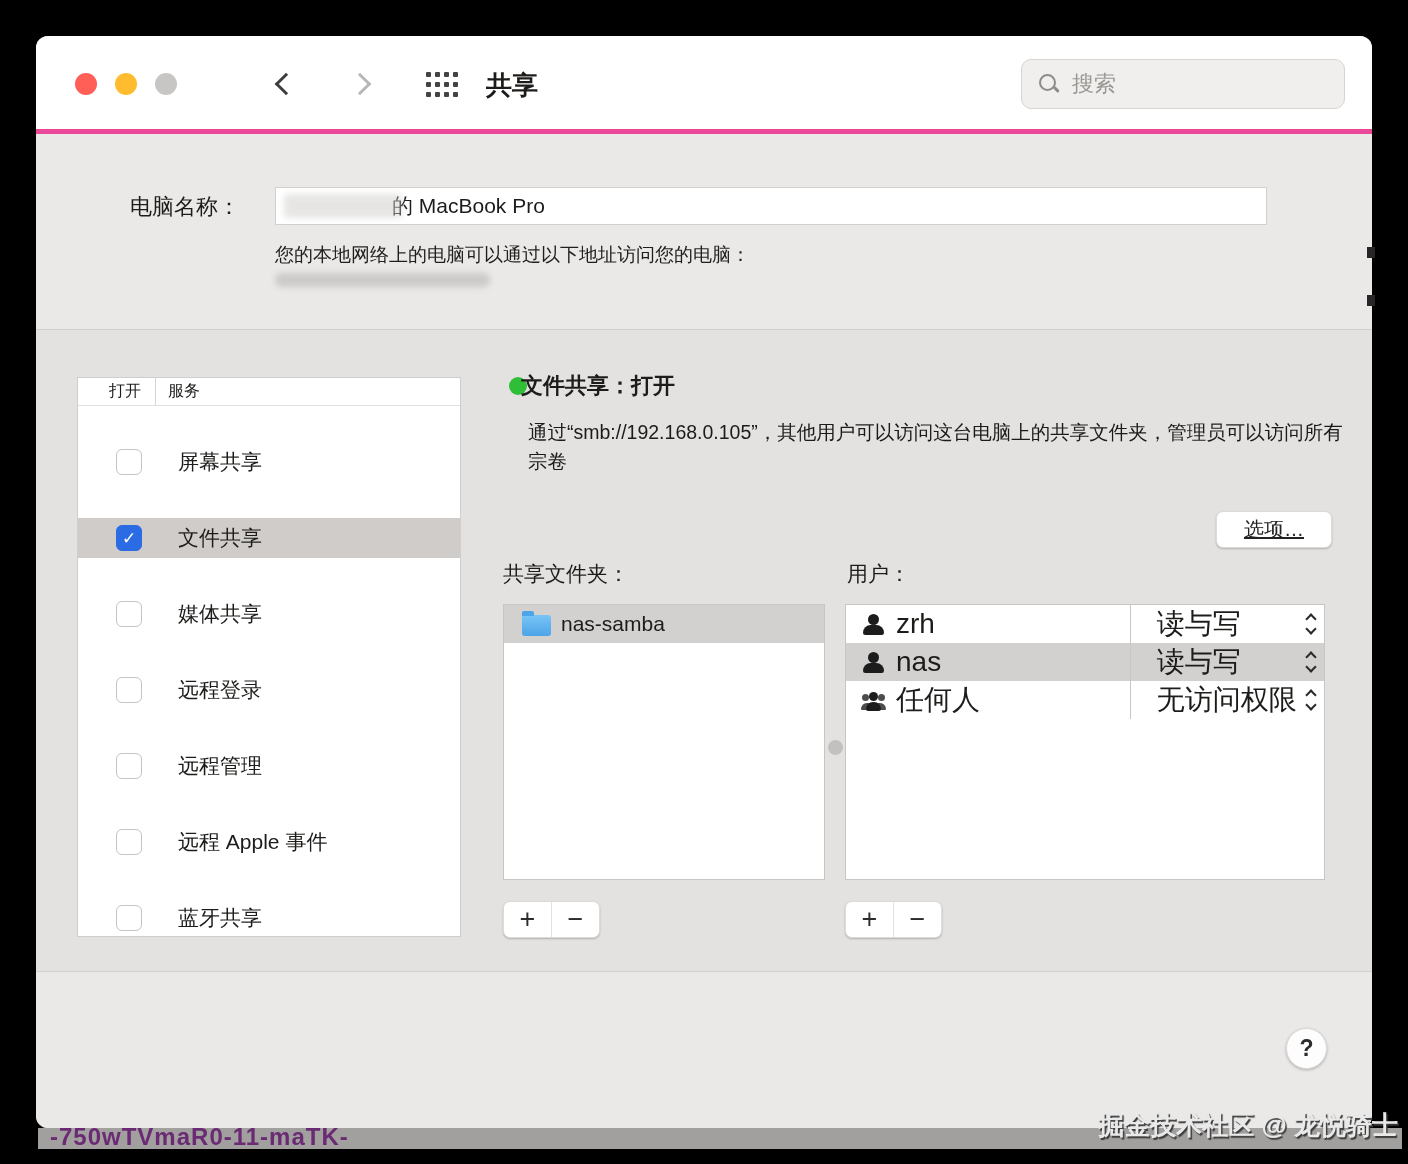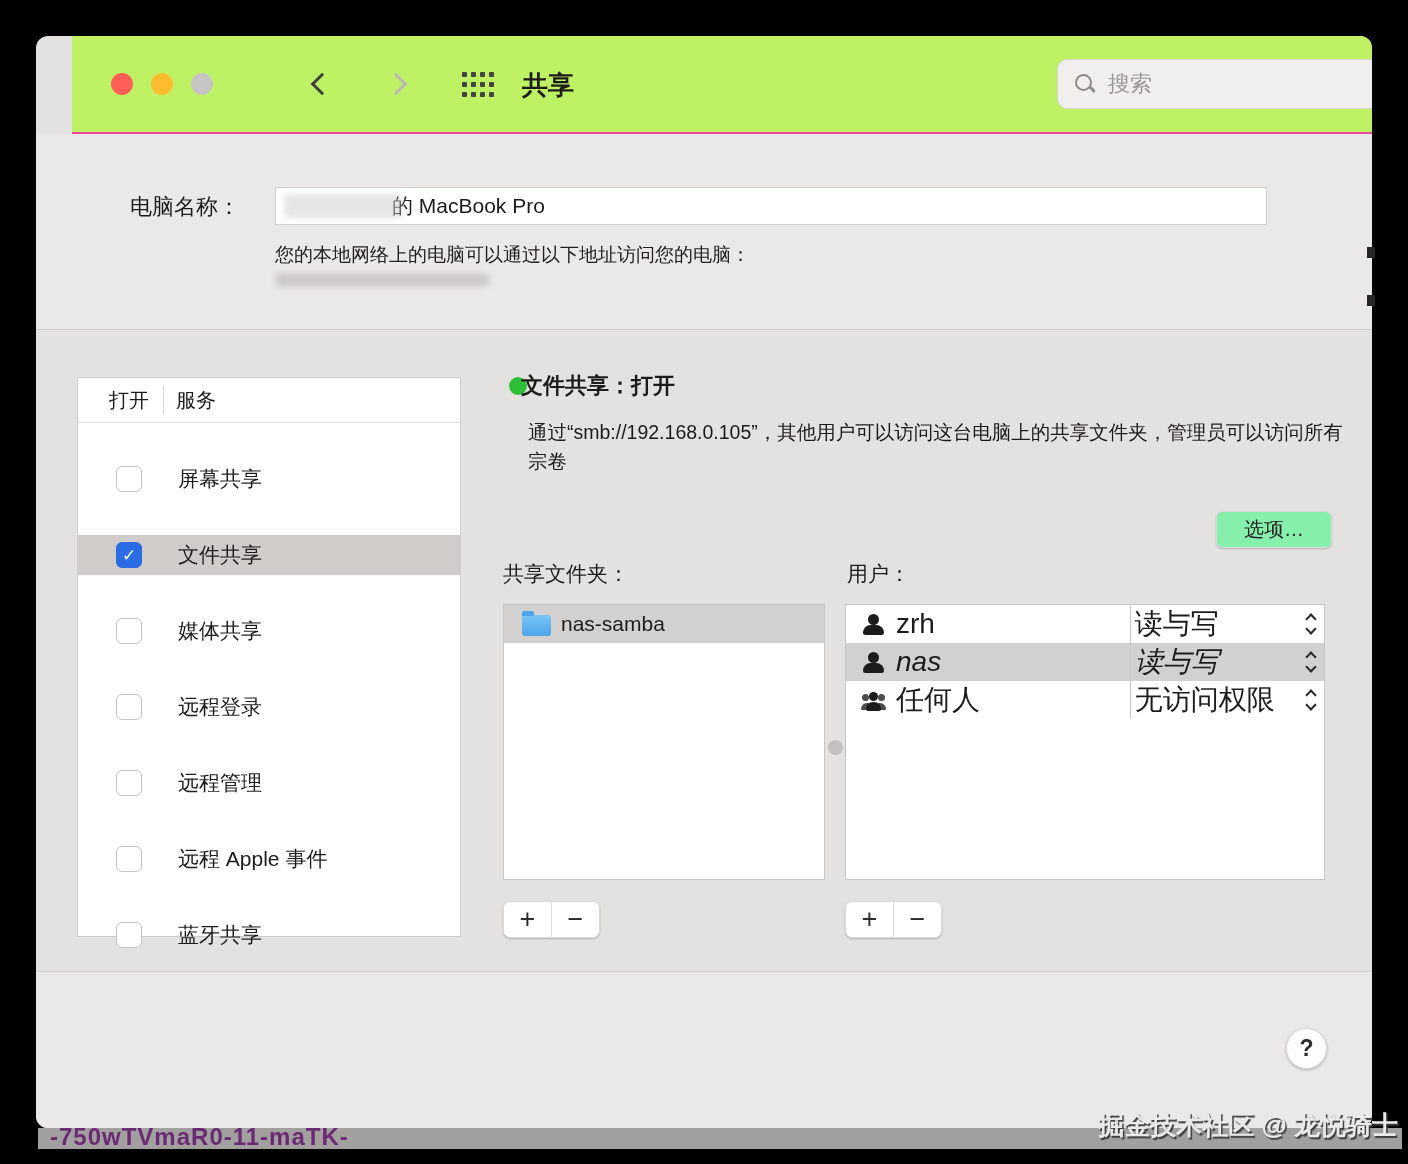--- a/index.html
+++ b/index.html
@@ -6,21 +6,21 @@
   html,body { width:1408px; height:1164px; background:#000; overflow:hidden;
     font-family:"Liberation Sans","DejaVu Sans",sans-serif; color:#1d1c1a; }
   .stage { position:relative; width:1408px; height:1164px; }
 
   
   .window { position:absolute; left:36px; top:36px; width:1336px; height:1092px;
     border-radius:12px; overflow:hidden; background:#e4e2e0; z-index:10; }
 
   
   .titlebar { position:absolute; left:0; top:0; width:100%; height:98px;
-    background:#bef264; border-bottom:2px solid #ec4899;margin-left:36px; }
+    background:#ffffff; border-bottom:5px solid #ec4899; }
   .lights { position:absolute; left:39px; top:37px; display:flex; gap:18px; }
   .light { width:22px; height:22px; border-radius:50%; display:inline-block; }
   .light.red { background:#ff5f57; }
   .light.yellow { background:#febc2e; }
   .light.gray { background:#c8c6c4; }
   .nav-chev { position:absolute; top:40px; width:16px; height:16px;
     border:solid #403e3c; border-width:3px 3px 0 0; }
   .nav-chev.back { left:242px; transform:rotate(-135deg); }
   .nav-chev.fwd  { left:316px; transform:rotate(45deg); border-color:#b9b6b4; }
   .grid-icon { position:absolute; left:390px; top:36px; width:33px; height:27px;
@@ -43,34 +43,34 @@
     background:#ebe9e7; border-bottom:1px solid #d1cecc; }
   .cname-label { position:absolute; left:94px; top:58px; font-size:22px; }
   .cname-input { position:absolute; left:239px; top:53px; width:992px; height:38px;
     background:#fff; border:1px solid #d2d0ce; display:flex; align-items:center;
     padding-left:8px; font-size:21px; }
   .blur-name { display:inline-block; width:118px; height:24px; margin-right:-10px;
     background:#cfcdcb; opacity:.5; filter:blur(3px); border-radius:4px; }
   .net-hint { position:absolute; left:239px; top:108px; font-size:19px; color:#201f1d; }
   .blur-addr { position:absolute; left:239px; top:139px; width:215px; height:14px;
     background:#b4b2b0; opacity:.55; filter:blur(3px); border-radius:6px; }
-  .btn { background:#86efac; border:0.5px solid #dddbd9; border-radius:7px;
+  .btn { background:#ffffff; border:0.5px solid #dddbd9; border-radius:7px;
     box-shadow:0 1px 2px rgba(0,0,0,.22); font-size:20px; color:#232220;
-    display:flex; align-items:center; justify-content:center; cursor:default; }
+    display:flex; align-items:center; justify-content:center; cursor:default;text-decoration:underline; }
   .btn.edit { position:absolute; left:1121px; top:213px; width:112px; height:37px; }
 
   
   .sec-main { position:absolute; left:0; top:294px; width:100%; height:642px;
     background:#e4e2e0; border-bottom:1px solid #d2cfcd; }
 
   
   .svc-list { position:absolute; left:41px; top:47px; width:384px; height:560px;
     background:#fff; border:1px solid #d0cecc; }
-  .svc-header { position:relative; height:45px; border-bottom:1px solid #e2e0de;
-    display:flex; align-items:center; font-size:20px;text-align:center; }
+  .svc-header { position:relative; height:28px; border-bottom:1px solid #e2e0de;
+    display:flex; align-items:center; font-size:16px;text-align:center; }
   .svc-header .h-on { margin-left:31px; }
   .svc-header .vsep { width:1px; height:28px; background:#d8d6d4; margin:0 12px 0 14px; }
   .svc-row { display:flex; align-items:center; height:40px; padding-left:38px; font-size:21px;margin-top:36px; }
   .svc-row.selected { background:#cfccca; }
   .checkbox { width:26px; height:26px; border:1.5px solid #c6c3c1; border-radius:6px;
     background:#fff; margin-right:36px; flex:0 0 auto;
     display:flex; align-items:center; justify-content:center; }
   .svc-row.checked .checkbox { background:#2b6be4; border-color:#2b6be4; }
   .svc-row.checked .checkbox::after { content:'✓'; color:#fff; font-size:17px; font-weight:700; }
 
@@ -90,23 +90,23 @@
   .tbl { position:absolute; top:274px; background:#fff; border:1px solid #c8c6c4; height:276px; }
   .tbl.folders { left:467px; width:322px; }
   .tbl.users { left:809px; width:480px; }
   .fold-row { display:flex; align-items:center; height:38px; padding-left:18px; gap:10px; font-size:21px; }
   .fold-row.selected { background:#d3d1cf; }
   .icon-folder { position:relative; width:29px; height:21px; margin-top:3px;
     background:linear-gradient(#79c5f5,#4da4e8); border-radius:2px 3px 3px 3px; flex:0 0 auto; }
   .icon-folder::before { content:''; position:absolute; top:-4px; left:0; width:12px; height:5px;
     background:#4da4e8; border-radius:2px 2px 0 0; }
   .usr-row { display:flex; height:38px; font-size:28px; }
-  .usr-row.selected { background:#d3d1cf;font-style:italic; }
+  .usr-row.selected { background:#d3d1cf; }
   .name-cell { display:flex; align-items:center; width:285px; padding-left:16px; gap:11px; }
-  .perm-cell { display:flex; align-items:center; width:195px; padding-left:4px;
+  .perm-cell { display:flex; align-items:center; width:195px; padding-left:26px;
     border-left:1px solid #c9c7c5; }
   .picon { position:relative; width:23px; height:21px; flex:0 0 auto; }
   .picon::before { content:''; position:absolute; top:0; left:6px; width:11px; height:11px;
     border-radius:50%; background:#1c1c1c; }
   .picon::after { content:''; position:absolute; bottom:0; left:1px; width:21px; height:10px;
     border-radius:10px 10px 3px 3px; background:#1c1c1c; }
   .usr-row.type-group .picon::before { width:9px; height:9px; top:2px; left:7px;
     box-shadow:-8px 1px 0 -1px #4d4d4d, 8px 1px 0 -1px #4d4d4d; }
   .usr-row.type-group .picon::after { left:4px; width:15px; height:9px;
     box-shadow:-6px 0 0 -1px #4d4d4d, 6px 0 0 -1px #4d4d4d; }

